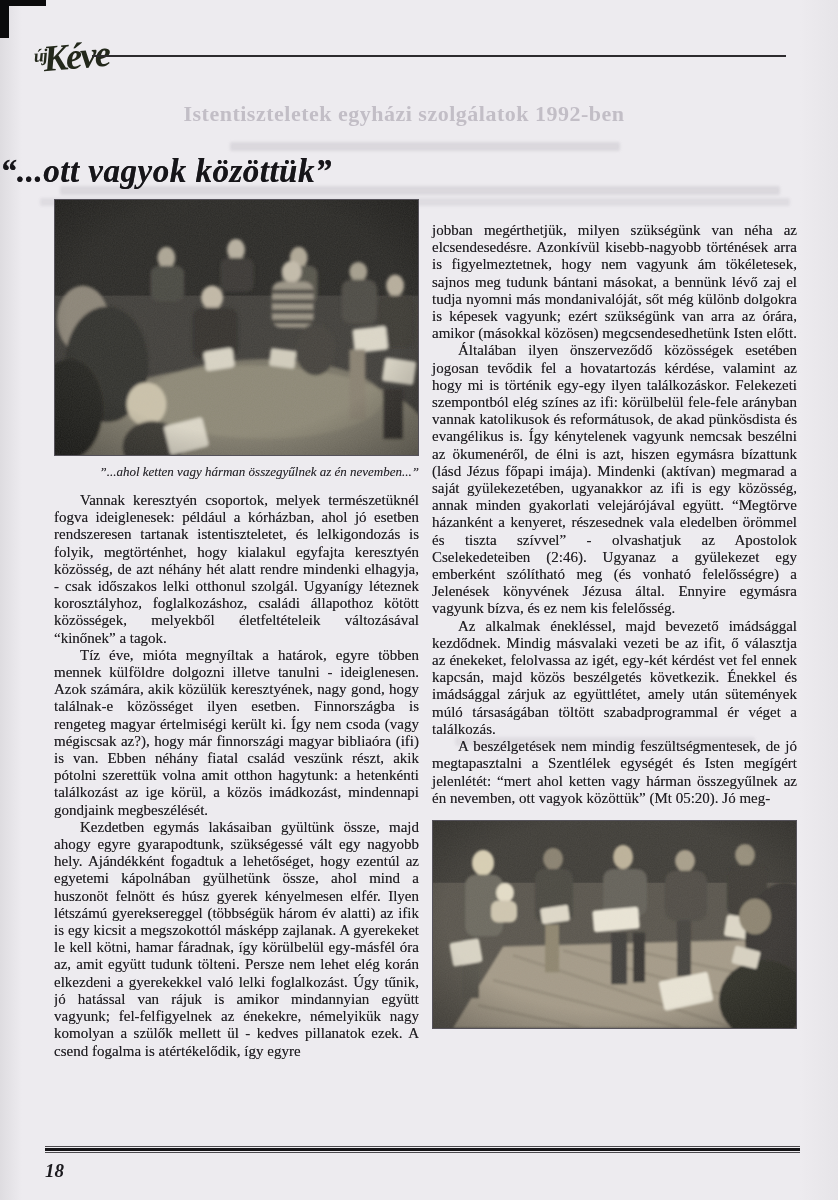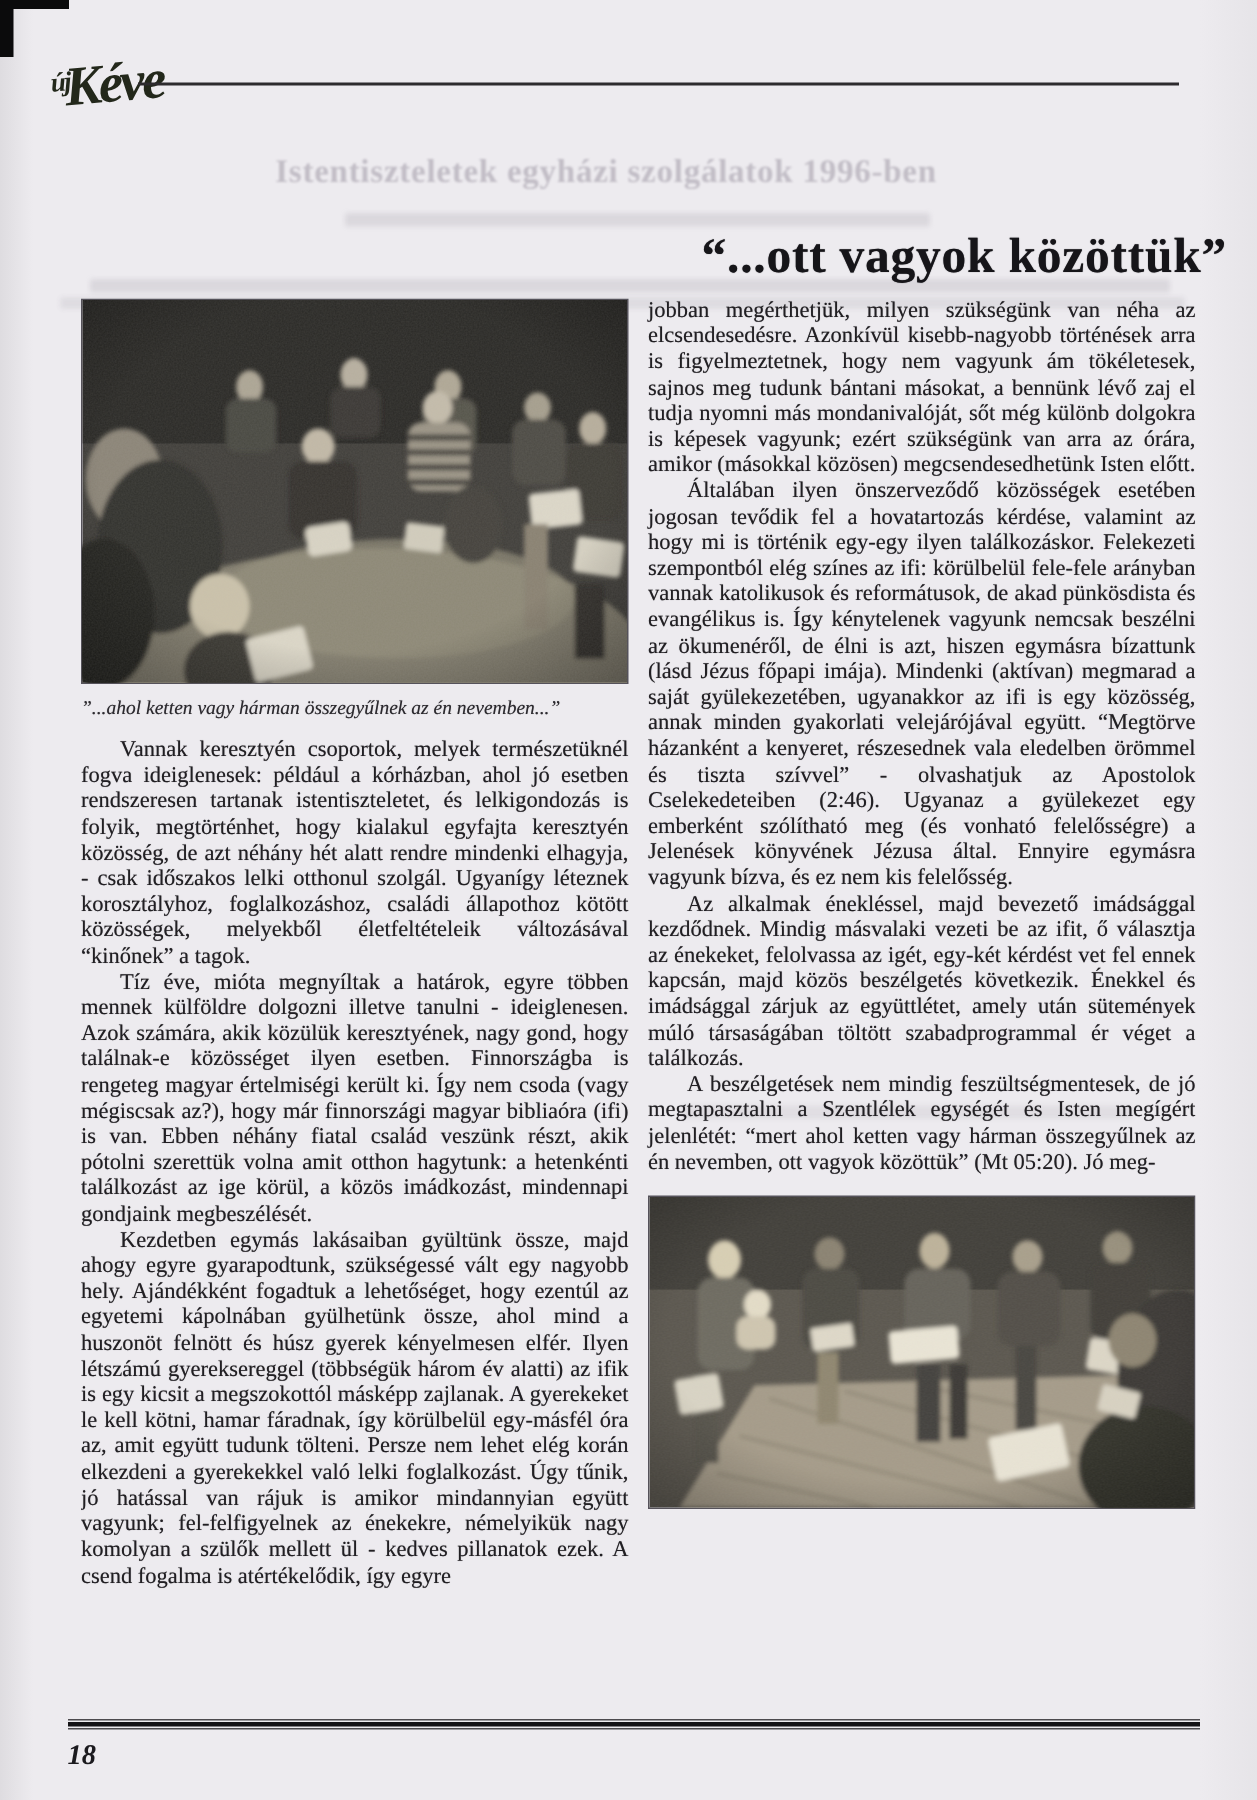--- a/index.html
+++ b/index.html
@@ -29,44 +29,44 @@
     filter:blur(.6px);letter-spacing:.5px;
   }
   .ghost-bar{position:absolute;background:rgba(125,118,132,.16);filter:blur(1.6px);border-radius:2px;}
   .gb1{left:230px;width:390px;top:142px;height:9px;}
   .gb2{left:60px;width:720px;top:186px;height:9px;}
   .gb3{left:40px;width:750px;top:198px;height:8px;opacity:.8;}
   .gb4{left:455px;width:300px;top:737px;height:9px;opacity:.7;}
   .gb5{left:470px;width:230px;top:880px;height:8px;opacity:.6;}
   
   .article-title{
-    position:absolute;left:0;right:20px;top:131px;text-align:right;
-    font-size:33px;font-weight:bold;color:#161519;
+    position:absolute;left:0;right:20px;top:131px;text-align:left;
+    font-size:33px;font-weight:bold;font-style:italic;color:#161519;
     letter-spacing:.5px;text-shadow:0 0 .6px rgba(22,21,25,.75);
   }
   
   .content{
     position:absolute;left:54px;right:41px;top:199px;height:944px;
     display:flex;gap:13px;overflow:hidden;
   }
   .col{flex:1 1 50%;min-width:0;}
   .col p{
     margin:0;text-align:justify;
     font-size:15px;line-height:17.2px;
     text-indent:26px;
     text-shadow:0 0 .5px rgba(33,31,35,.6);
     hyphens:auto;
   }
-  .col p.no-indent{text-indent:0;}
+  .col p.no-indent{text-indent:0;margin-top:23px;}
   figure{margin:0;}
   .photo{display:block;width:100%;border:1px solid #55525a;box-sizing:border-box;}
   .photo-1{height:257px;}
   .photo-2{height:209px;margin-top:13px;}
   figcaption{
-    text-align:left;font-style:italic;font-size:13px;color:#2b292e;
+    text-align:right;font-style:italic;font-size:13px;color:#2b292e;
     margin:8px 0 12px 0;text-shadow:0 0 .5px rgba(43,41,46,.5);
   }
   
   .footer-rule{position:absolute;left:45px;right:38px;top:1146px;}
   .footer-rule .thin{height:1px;background:#4c4a4e;}
   .footer-rule .thick{height:3px;background:#141316;margin:1px 0;}
   .footer-row{
     position:absolute;left:45px;right:38px;top:1160px;
     display:flex;justify-content:space-between;align-items:baseline;
     font-style:italic;
@@ -81,21 +81,21 @@
 <div class="page">
 
   <div class="corner-mark-v"></div>
   <div class="corner-mark-h"></div>
 
   <div class="logo">
     <span class="logo-uj">új</span><span class="logo-keve">Kéve</span>
   </div>
   <div class="header-rule"></div>
 
-  <div class="ghost-heading">Istentiszteletek egyházi szolgálatok 1996-ben</div>
+  <div class="ghost-heading">Istentiszteletek egyházi szolgálatok 1992-ben</div>
   <div class="ghost-bar gb1"></div>
   <div class="ghost-bar gb2"></div>
   <div class="ghost-bar gb3"></div>
   <div class="ghost-bar gb4"></div>
   <div class="ghost-bar gb5"></div>
 
   <h1 class="article-title">“...ott vagyok közöttük”</h1>
 
   <div class="content">
 

